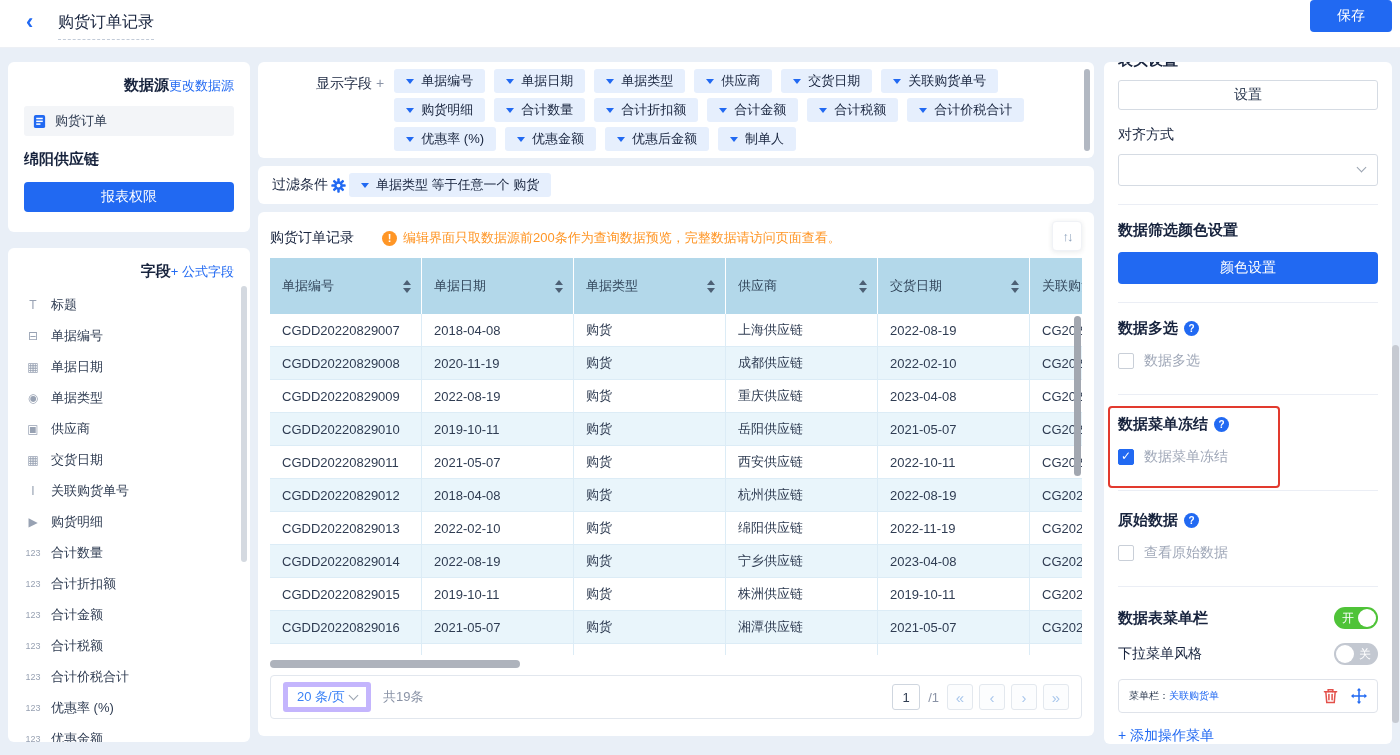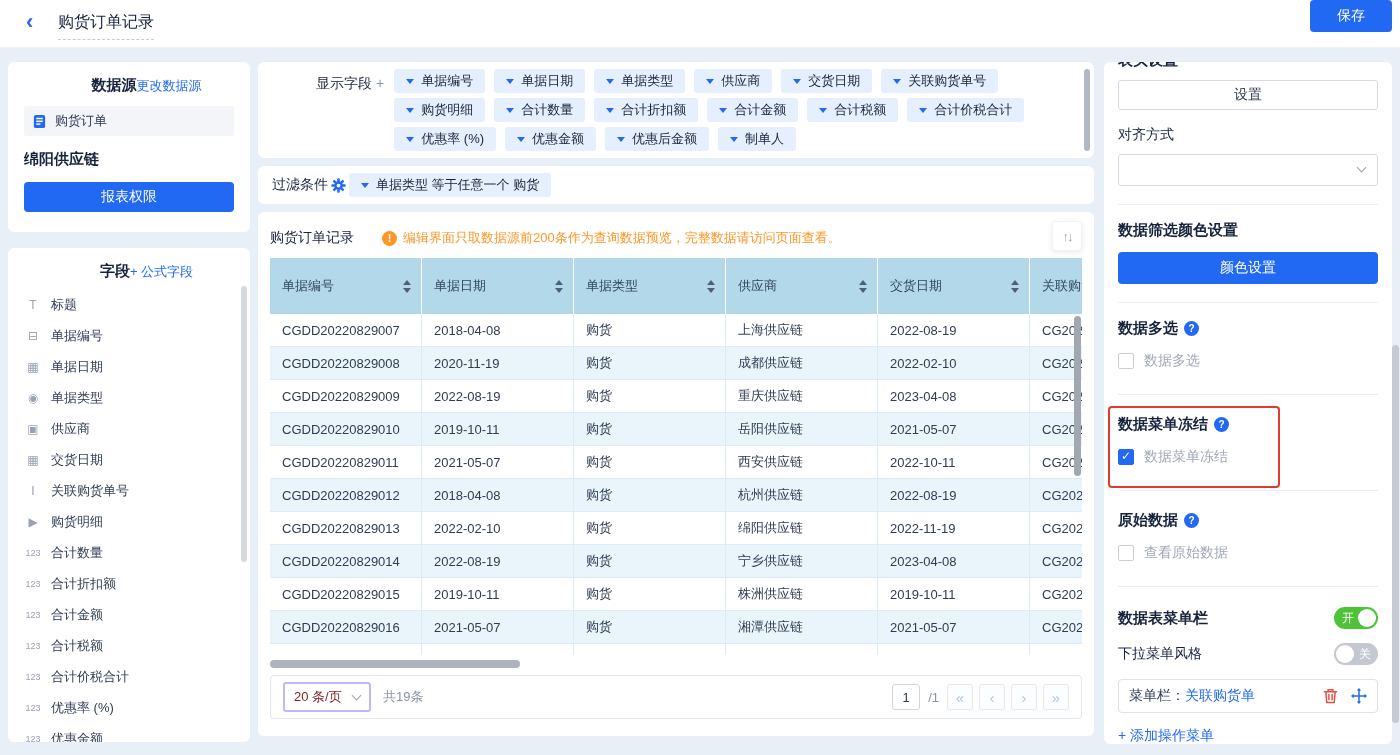--- a/index.html
+++ b/index.html
@@ -14,21 +14,21 @@
   
   .topbar { position:absolute; left:0; top:0; width:1400px; height:48px; background:#fff; border-bottom:1px solid #edf0f5; }
   .back { position:absolute; left:26px; top:11px; color:#2169f2; font-size:22px; font-weight:bold; line-height:22px; cursor:pointer; }
   .page-title { position:absolute; left:58px; top:12px; font-size:16px; color:#17233d; padding-bottom:6px; border-bottom:1px dashed #c2cbd8; }
   .save-btn { position:absolute; right:8px; top:0; width:82px; height:32px; background:#2169f2; color:#fff; font-size:14px; border:none; border-radius:4px; display:flex; align-items:center; justify-content:center; cursor:pointer; }
 
   .card { position:absolute; background:#fff; border-radius:6px; }
 
   
   #card-ds { left:8px; top:62px; width:242px; height:170px; padding:14px 16px; }
-  .row-between { display:flex; justify-content:center; align-items:center;margin-left:35px; }
+  .row-between { display:flex; justify-content:flex-end; align-items:center;margin-left:35px; }
   .sec-title { font-size:15px; font-weight:bold; color:#17233d; }
   .link { color:#2169f2; font-size:13px; cursor:pointer; }
   .ds-item { margin-top:11px; height:30px; background:#f3f5f8; border-radius:3px; display:flex; align-items:center; padding:0 8px; gap:8px; font-size:13px; color:#2f3c52; }
   .perm-btn { margin-top:13px; height:30px; background:#2169f2; border-radius:4px; color:#fff; font-size:14px; display:flex; align-items:center; justify-content:center; cursor:pointer; }
   .mt14 { margin-top:14px; }
 
   #card-fields { left:8px; top:248px; width:242px; height:494px; padding:14px 0 0 0; overflow:hidden; }
   .fields-head { padding:0 16px; margin-bottom:8px; }
   .field-item { height:31px; display:flex; align-items:center; gap:9px; padding:0 16px; font-size:13px; color:#2f3c52; cursor:pointer; }
   .field-icon { width:18px; flex:none; color:#98a2b3; font-size:12px; text-align:center; line-height:14px; }
@@ -63,21 +63,21 @@
   .sorter .tu { width:0; height:0; border-left:4px solid transparent; border-right:4px solid transparent; border-bottom:5px solid #4d6075; }
   .sorter .tdn { width:0; height:0; border-left:4px solid transparent; border-right:4px solid transparent; border-top:5px solid #4d6075; }
   .tr { display:flex; height:33px; background:#fff; border-bottom:1px solid #dcecf6; }
   .tr.alt { background:#e9f5fb; }
   .tr.partial { height:11px; border-bottom:none; }
   .td { flex:none; width:152px; display:flex; align-items:center; padding:0 12px; font-size:13px; color:#2f3c52; border-right:1px solid #dcecf6; overflow:hidden; white-space:nowrap; }
   .td:nth-child(6) { width:52px; border-right:none; padding-right:0; }
   .tbl-vscroll { position:absolute; right:1px; top:58px; width:7px; height:160px; background:#a2a7b0; border-radius:4px; }
   .hscroll { width:250px; height:8px; background:#aeb3bc; border-radius:4px; margin-top:5px; cursor:pointer; }
   .pagination { margin-top:7px; width:812px; height:44px; border:1px solid #e2e7ee; border-radius:4px; background:#fff; display:flex; align-items:center; padding:0 12px; gap:12px; }
-  .psize { width:88px; height:30px; border:2px solid #c4b5fd; border-radius:3px; display:flex; align-items:center; justify-content:space-between; padding:0 9px; font-size:13px; color:#7f1d1d; cursor:pointer; }
+  .psize { width:88px; height:30px; border:5px solid #c4b5fd; border-radius:3px; display:flex; align-items:center; justify-content:space-between; padding:0 9px; font-size:13px; color:#3b82f6; cursor:pointer; }
   .chev { width:7px; height:7px; border-right:1.5px solid #9aa3b0; border-bottom:1.5px solid #9aa3b0; transform:rotate(45deg); margin-top:-3px; }
   .total { font-size:13px; color:#8a93a6; }
   .pager { margin-left:auto; display:flex; align-items:center; gap:6px; }
   .pg-input { width:28px; height:26px; border:1px solid #cfd6df; border-radius:3px; display:flex; align-items:center; justify-content:center; font-size:13px; color:#2f3c52; }
   .pg-sep { font-size:13px; color:#8a93a6; margin:0 2px; }
   .pg-btn { width:26px; height:26px; border:1px solid #e3e8ee; border-radius:3px; background:#fcfdfe; color:#a9c7ec; font-size:15px; display:flex; align-items:center; justify-content:center; cursor:pointer; }
 
   
   #card-right { left:1104px; top:62px; width:288px; height:682px; padding:0 14px; overflow:hidden; }
   .clip-label { height:10px; overflow:hidden; }
@@ -103,21 +103,21 @@
   .row-head .h2 { font-size:14px; font-weight:normal; color:#17233d; }
   .toggle { position:relative; width:44px; height:22px; border-radius:11px; cursor:pointer; font-size:12px; color:#fff; flex:none; }
   .toggle.on { background:#4fc338; }
   .toggle.off { background:#c3c8d1; }
   .toggle .knob { position:absolute; top:2px; width:18px; height:18px; border-radius:50%; background:#fff; }
   .toggle.on .knob { right:2px; }
   .toggle.off .knob { left:2px; }
   .toggle .t-label { position:absolute; top:3px; }
   .toggle.on .t-label { left:8px; }
   .toggle.off .t-label { right:7px; }
-  .menu-item { margin-top:14px; height:34px; border:1px solid #dfe3ea; border-radius:4px; display:flex; align-items:center; padding:16px 10px; font-size:14px; background:#fff; }
+  .menu-item { margin-top:14px; height:34px; border:1px solid #dfe3ea; border-radius:4px; display:flex; align-items:center; padding:16px 10px; font-size:10px; background:#fff; }
   .menu-prefix { color:#2f3c52; }
   .menu-value { color:#2169f2; cursor:pointer; }
   .mi-icons { margin-left:auto; display:flex; align-items:center; gap:13px; }
   .add-link { margin-top:14px; font-size:14px; color:#2169f2; cursor:pointer; }
   .page-scroll { position:absolute; right:1px; top:345px; width:7px; height:378px; background:#c6cad2; border-radius:4px; }
   .icon-svg { flex:none; display:inline-flex; }
 </style>
 </head>
 <body>
 

